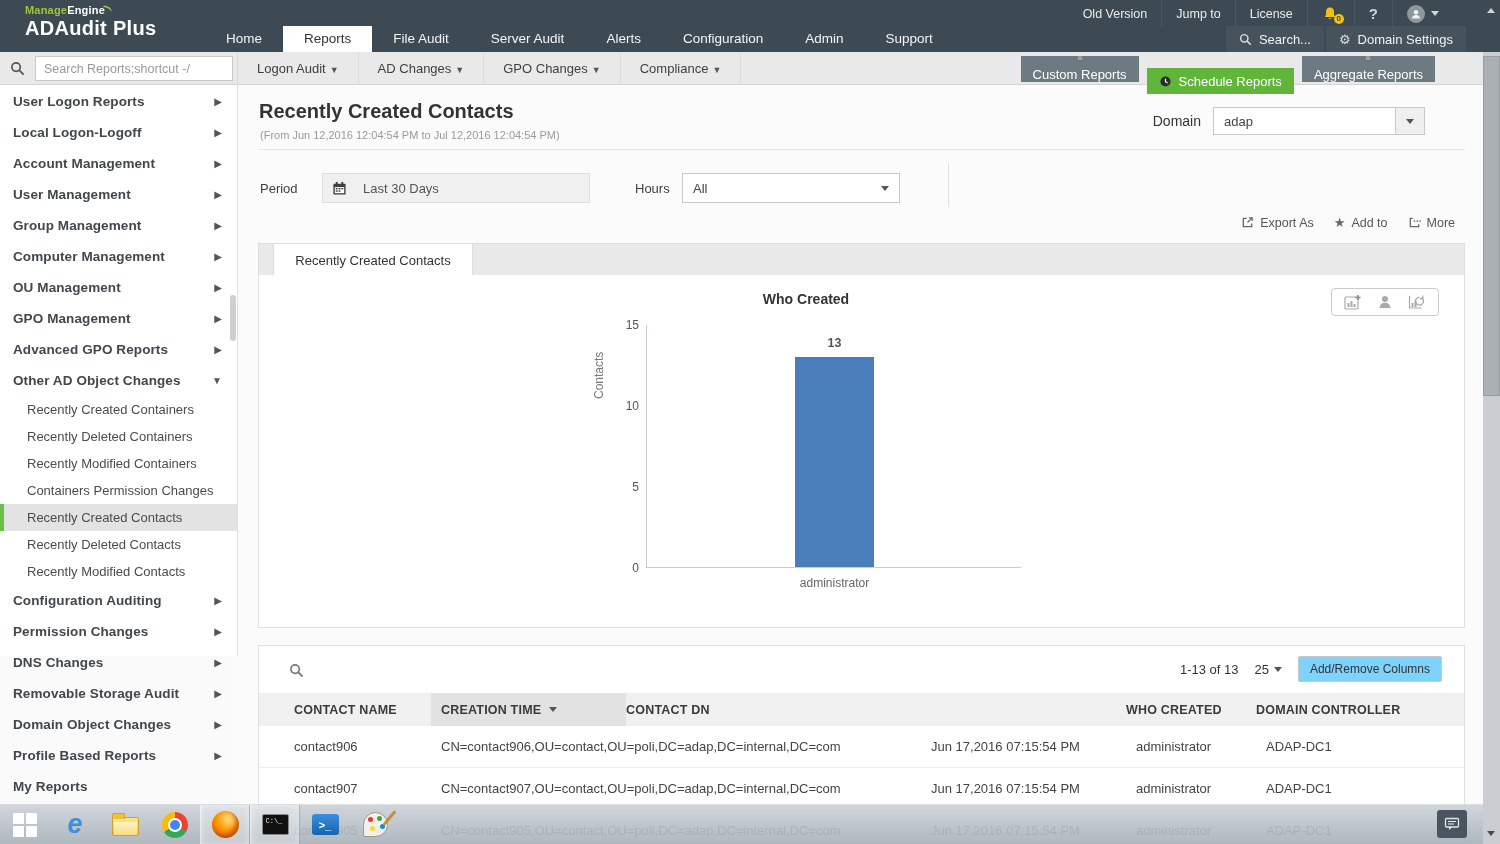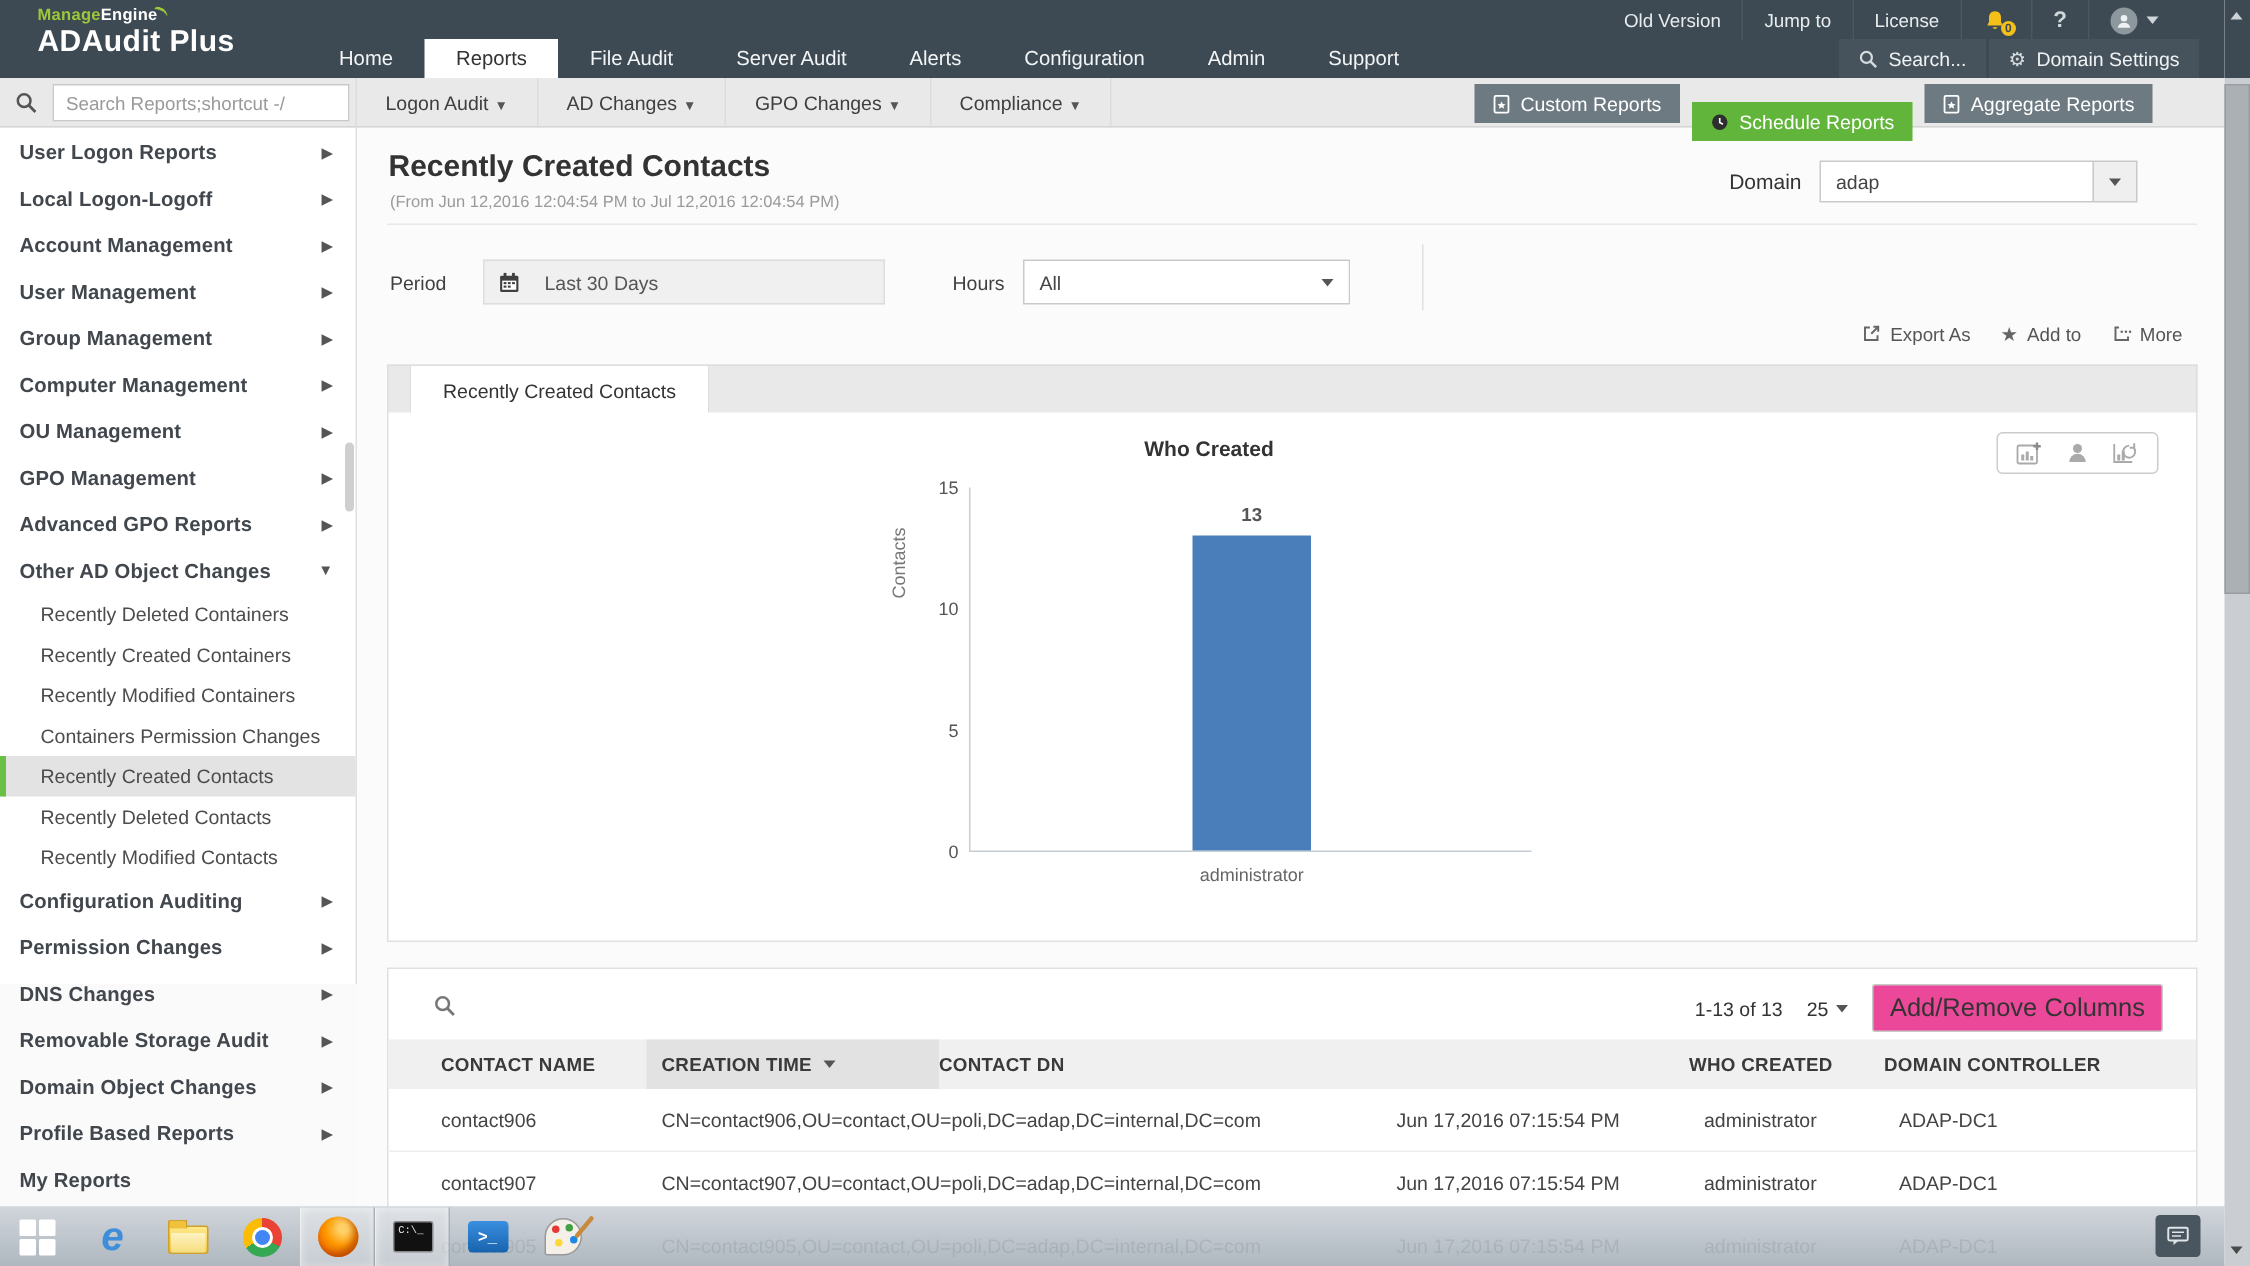--- a/index.html
+++ b/index.html
@@ -33,21 +33,21 @@
   .toolbar { position:absolute; left:0; top:52px; width:1483px; height:33px; background:#e9e9e9; border-bottom:1px solid #d5d5d5; z-index:25; }
   .tb-searchicon { position:absolute; left:0; top:0; width:35px; height:33px; display:flex; align-items:center; justify-content:center; color:#555; cursor:pointer; }
   .tb-input { position:absolute; left:35px; top:4px; width:198px; height:25px; border:1px solid #c9c9c9; background:#fff; font-family:"Liberation Sans",sans-serif; font-size:12.5px; color:#666; padding:0 8px; }
   .tb-input::placeholder { color:#9a9a9a; }
   .tb-menus { position:absolute; left:237px; top:0; display:flex; height:33px; }
   .tb-menu { padding:0 19px; line-height:33px; font-size:13px; color:#3f3f3f; border-right:1px solid #dcdcdc; cursor:pointer; }
   .tb-menu:first-child { border-left:1px solid #dcdcdc;text-align:right; }
   .tb-menu .tb-caret { font-size:9px; color:#555; margin-left:4px; }
   .tb-btns { position:absolute; right:48px; top:4px; display:flex; gap:8px; }
   .tb-btn { height:26px; display:flex; align-items:center; gap:7px; color:#fff; font-size:13px; padding:0 12px; cursor:pointer; }
-  .tb-btn.gray { background:#6d7a82; }
+  .tb-btn.gray { background:#6d7a82;flex-direction:column; }
   .tb-btn.green { background:#61b53a;margin-top:12px; }
 
   
   .sidebar { position:absolute; left:0; top:85px; width:238px; height:571px; background:#fff; border-right:1px solid #e0e0e0; z-index:5; padding-top:1px; }
   .sb-item { height:31px; display:flex; align-items:center; padding-left:13px; cursor:pointer; }
   .sb-label { font-size:13.5px; font-weight:bold; color:#41474d; letter-spacing:.1px; }
   .sb-caret { margin-left:auto; margin-right:15px; font-size:10px; color:#555; }
   .sb-sub { height:27px; display:flex; align-items:center; padding-left:27px; cursor:pointer; }
   .sb-sub-label { font-size:13px; color:#4c4c4c; }
   .sb-sub.active { background:#e3e3e3; border-left:4px solid #6abf47; padding-left:23px; }
@@ -90,21 +90,21 @@
   .chart-bar { position:absolute; left:148px; bottom:0; width:79px; background:#4a7eba; }
   .bar-val { position:absolute; left:148px; width:79px; text-align:center; font-size:12.5px; font-weight:bold; color:#555; }
   .xcat { position:absolute; left:65px; top:calc(100% + 9px); width:245px; text-align:center; font-size:12px; color:#666; }
 
   
   .table-panel { position:absolute; left:20px; top:560px; width:1207px; height:199px; background:#fff; border:1px solid #e0e0e0; overflow:visible; }
   .tbl-search { position:absolute; left:30px; top:17px; color:#777; cursor:pointer; }
   .tbl-controls { position:absolute; right:22px; top:10px; display:flex; align-items:center; gap:16px; }
   .pag-text { font-size:13px; color:#333; }
   .psize { font-size:13px; color:#333; display:flex; align-items:center; gap:5px; cursor:pointer; }
-  .addrem-btn { border:1px solid #c9c9c9; background:#ec4899; border-radius:2px; font-size:17px; color:#333; padding:5px 11px; cursor:pointer; }
+  .addrem-btn { border:1px solid #c9c9c9; background:#7dd3fc; border-radius:2px; font-size:12px; color:#333; padding:5px 11px; cursor:pointer; }
   .thead { position:absolute; left:0; top:47px; width:100%; height:33px; background:#f0f0f0; display:flex; align-items:center; padding-left:35px; }
   .th { font-size:12.5px; font-weight:bold; color:#3a3a3a; letter-spacing:.2px; }
   .th-name { width:147px; } .th-dn { width:490px; }
   .th-ct { width:195px; align-self:stretch; display:flex; align-items:center; gap:8px; background:#e2e2e2; margin-left:-10px; padding-left:10px; cursor:pointer; }
   .th-who { width:140px; padding-left:10px; } .th-dc { flex:1; }
   .trow { position:absolute; left:0; width:100%; height:42px; display:flex; align-items:center; padding-left:35px; border-bottom:1px solid #eee; font-size:13px; color:#444; }
   .r0 { top:80px; } .r1 { top:122px; } .r2 { top:164px; }
   .td-name { width:147px; } .td-dn { width:490px; } .td-ct { width:195px; } .td-who { width:140px; padding-left:10px; } .td-dc { flex:1; }
 
   
@@ -278,24 +278,24 @@
     <div class="sb-item">
         <span class="sb-label">Advanced GPO Reports</span>
         <span class="sb-caret">▶</span>
       </div>
     <div class="sb-item">
         <span class="sb-label">Other AD Object Changes</span>
         <span class="sb-caret">▼</span>
       </div>
 
     <div class="sb-sub">
+        <span class="sb-sub-label">Recently Created Containers</span>
+      </div>
+    <div class="sb-sub">
         <span class="sb-sub-label">Recently Deleted Containers</span>
-      </div>
-    <div class="sb-sub">
-        <span class="sb-sub-label">Recently Created Containers</span>
       </div>
     <div class="sb-sub">
         <span class="sb-sub-label">Recently Modified Containers</span>
       </div>
     <div class="sb-sub">
         <span class="sb-sub-label">Containers Permission Changes</span>
       </div>
     <div class="sb-sub active">
         <span class="sb-sub-label">Recently Created Contacts</span>
       </div>

